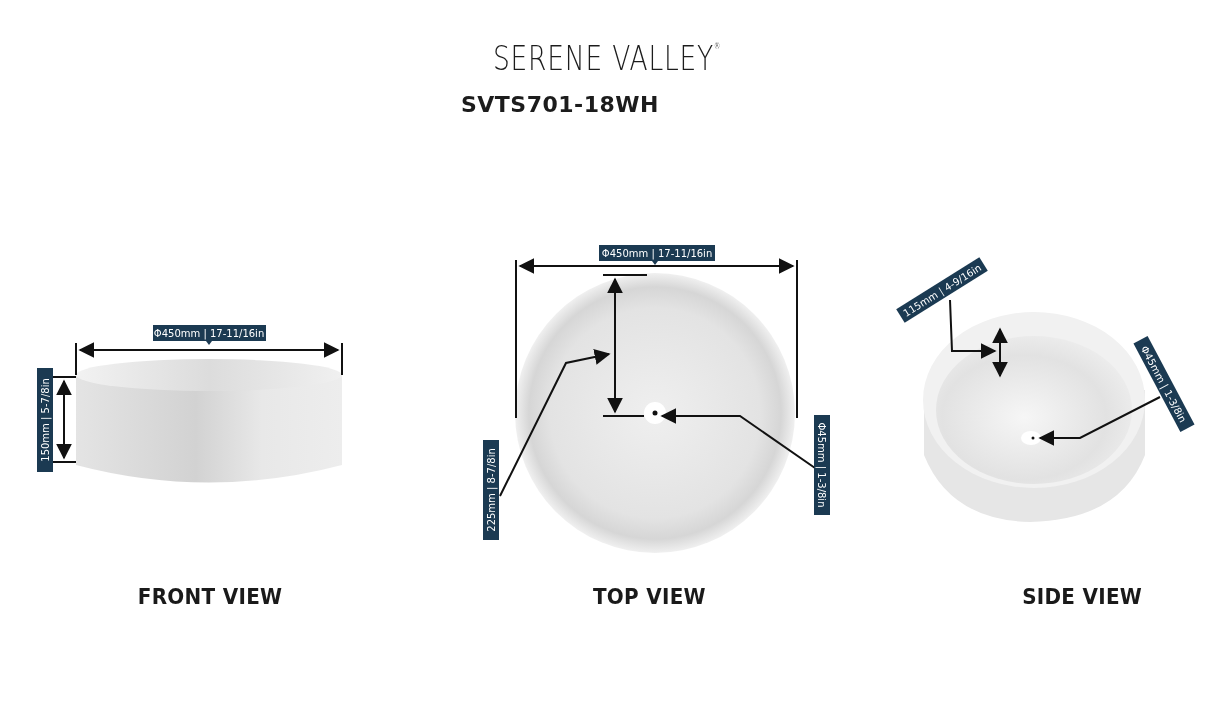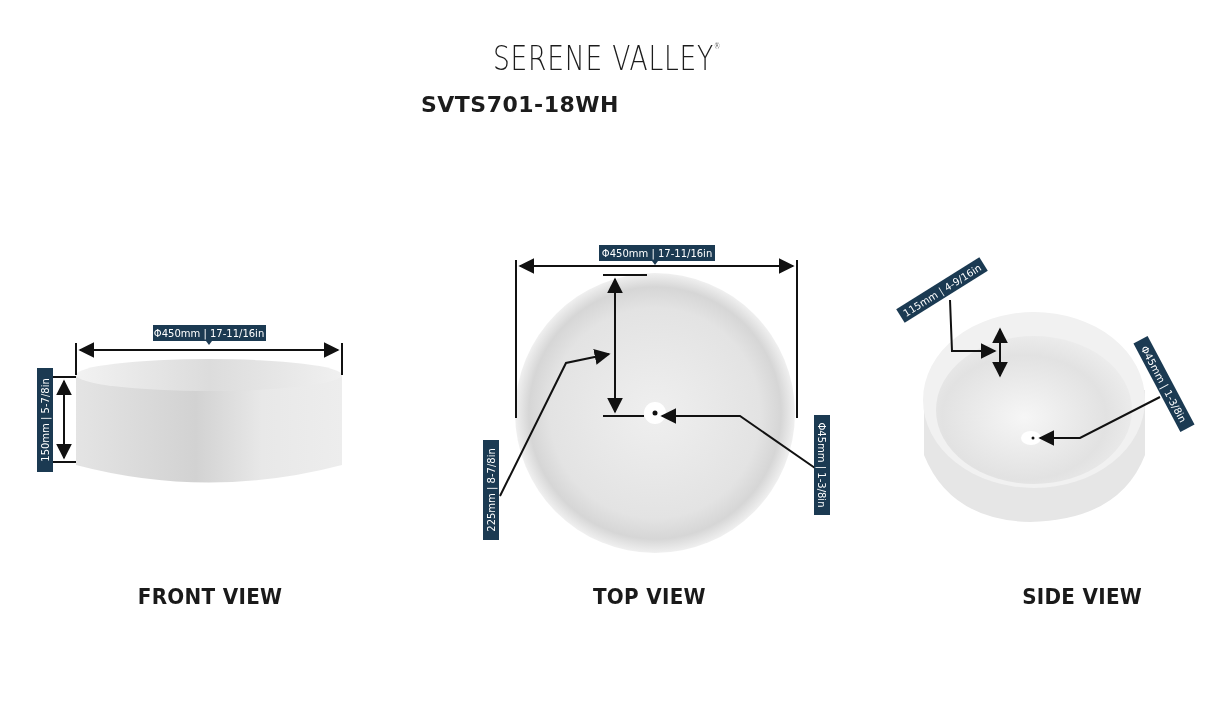--- a/index.html
+++ b/index.html
@@ -1,19 +1,19 @@
 <!DOCTYPE html>
 <html><head>
 <meta charset="utf-8">
 <style>
   html, body { margin:0; padding:0; background:#ffffff; }
   body { width:1214px; height:716px; position:relative; overflow:hidden; font-family:"Liberation Sans", sans-serif; }
   .brand { position:absolute; left:0; width:1214px; top:38px; text-align:center; font-family:"DejaVu Sans", sans-serif; font-weight:300; font-size:34px; letter-spacing:1px; color:#1c1c1c; transform:scaleX(0.78); transform-origin:center; }
   .brand sup { font-size:8px; vertical-align:top; position:relative; top:4px; }
-  .model { position:absolute; left:0; width:1040px; top:92px; text-align:center; font-family:"DejaVu Sans", sans-serif; font-weight:bold; font-size:22px; color:#1c1c1c; letter-spacing:0.5px; }
+  .model { position:absolute; left:0; width:1040px; top:92px; text-align:center; font-family:"DejaVu Sans", sans-serif; font-weight:bold; font-size:22px; color:#1c1c1c; letter-spacing:0.5px;padding-left:40px; }
   .view-label { position:absolute; top:585px; font-family:"DejaVu Sans", sans-serif; font-weight:bold; font-size:21px; color:#1a1a1a; letter-spacing:0.3px; white-space:nowrap; transform:scaleX(0.95); }
   svg.diagram { position:absolute; left:0; top:0; }
   .dimlabel { font-family:"DejaVu Sans", sans-serif; font-size:10px; fill:#ffffff; }
 </style>
 </head>
 <body>
 
 <div class="brand"><span>SERENE VALLEY</span><sup>®</sup></div>
 <div class="model">SVTS701-18WH</div>
 

